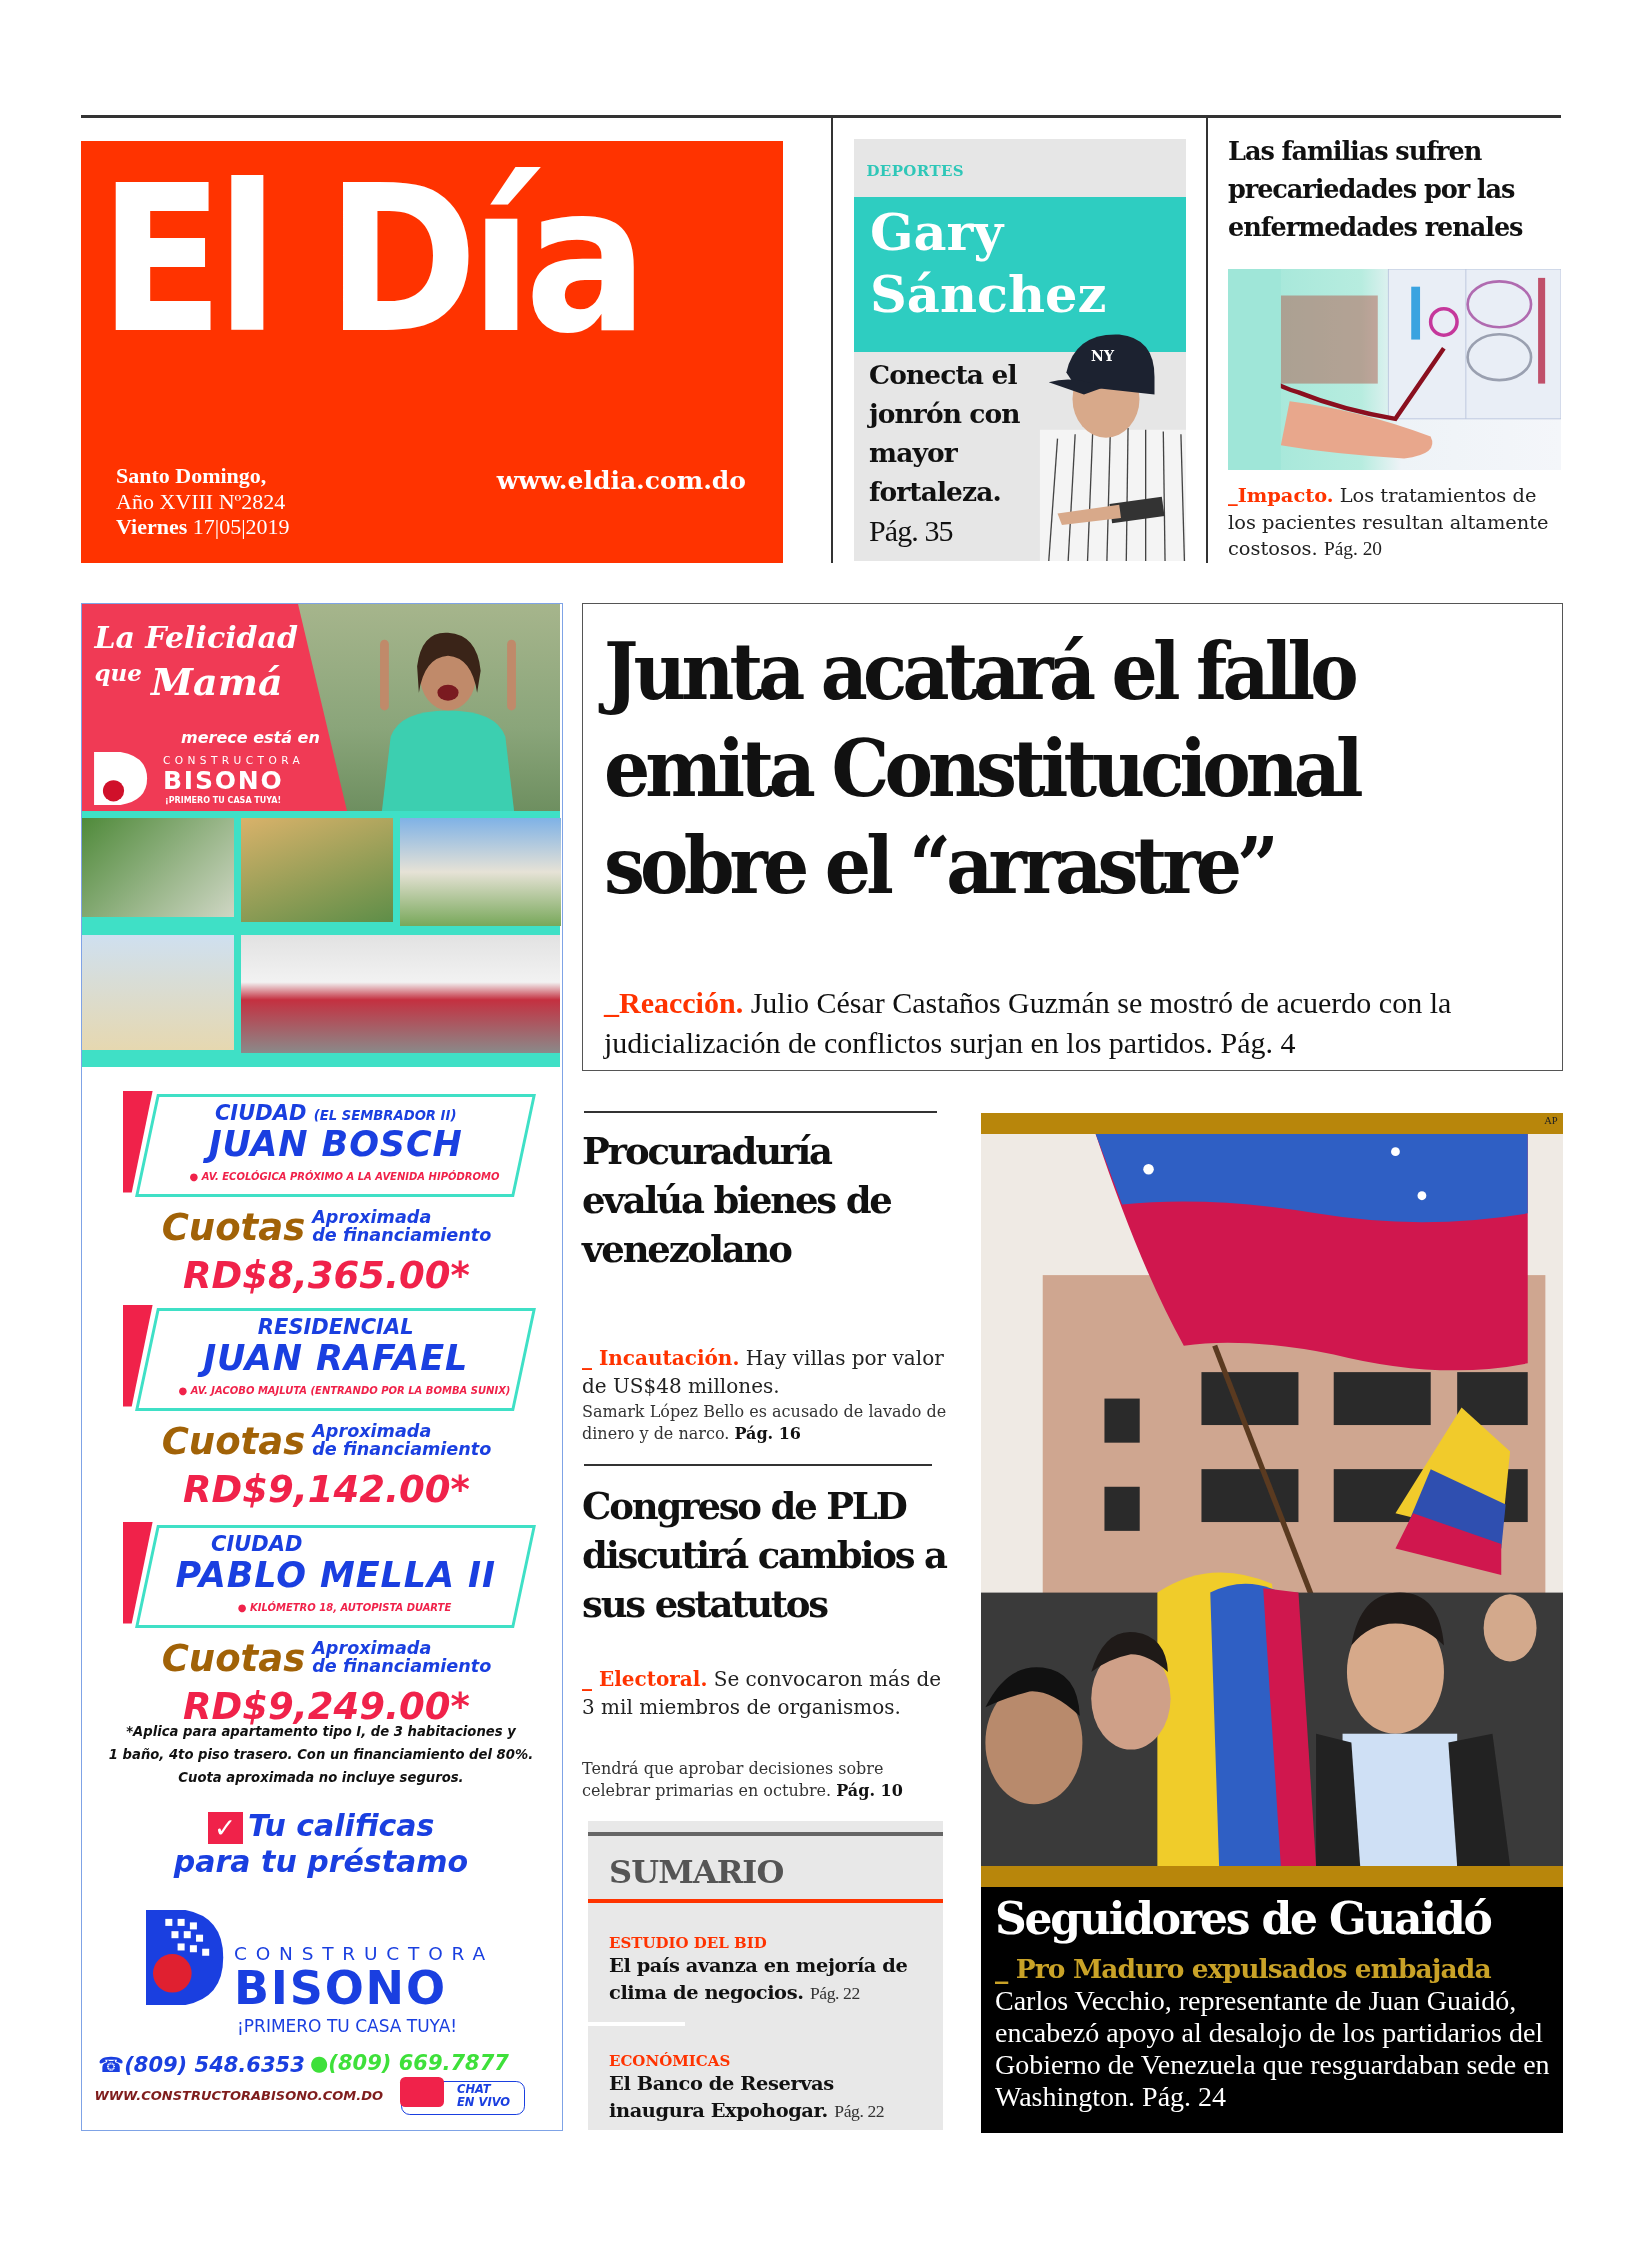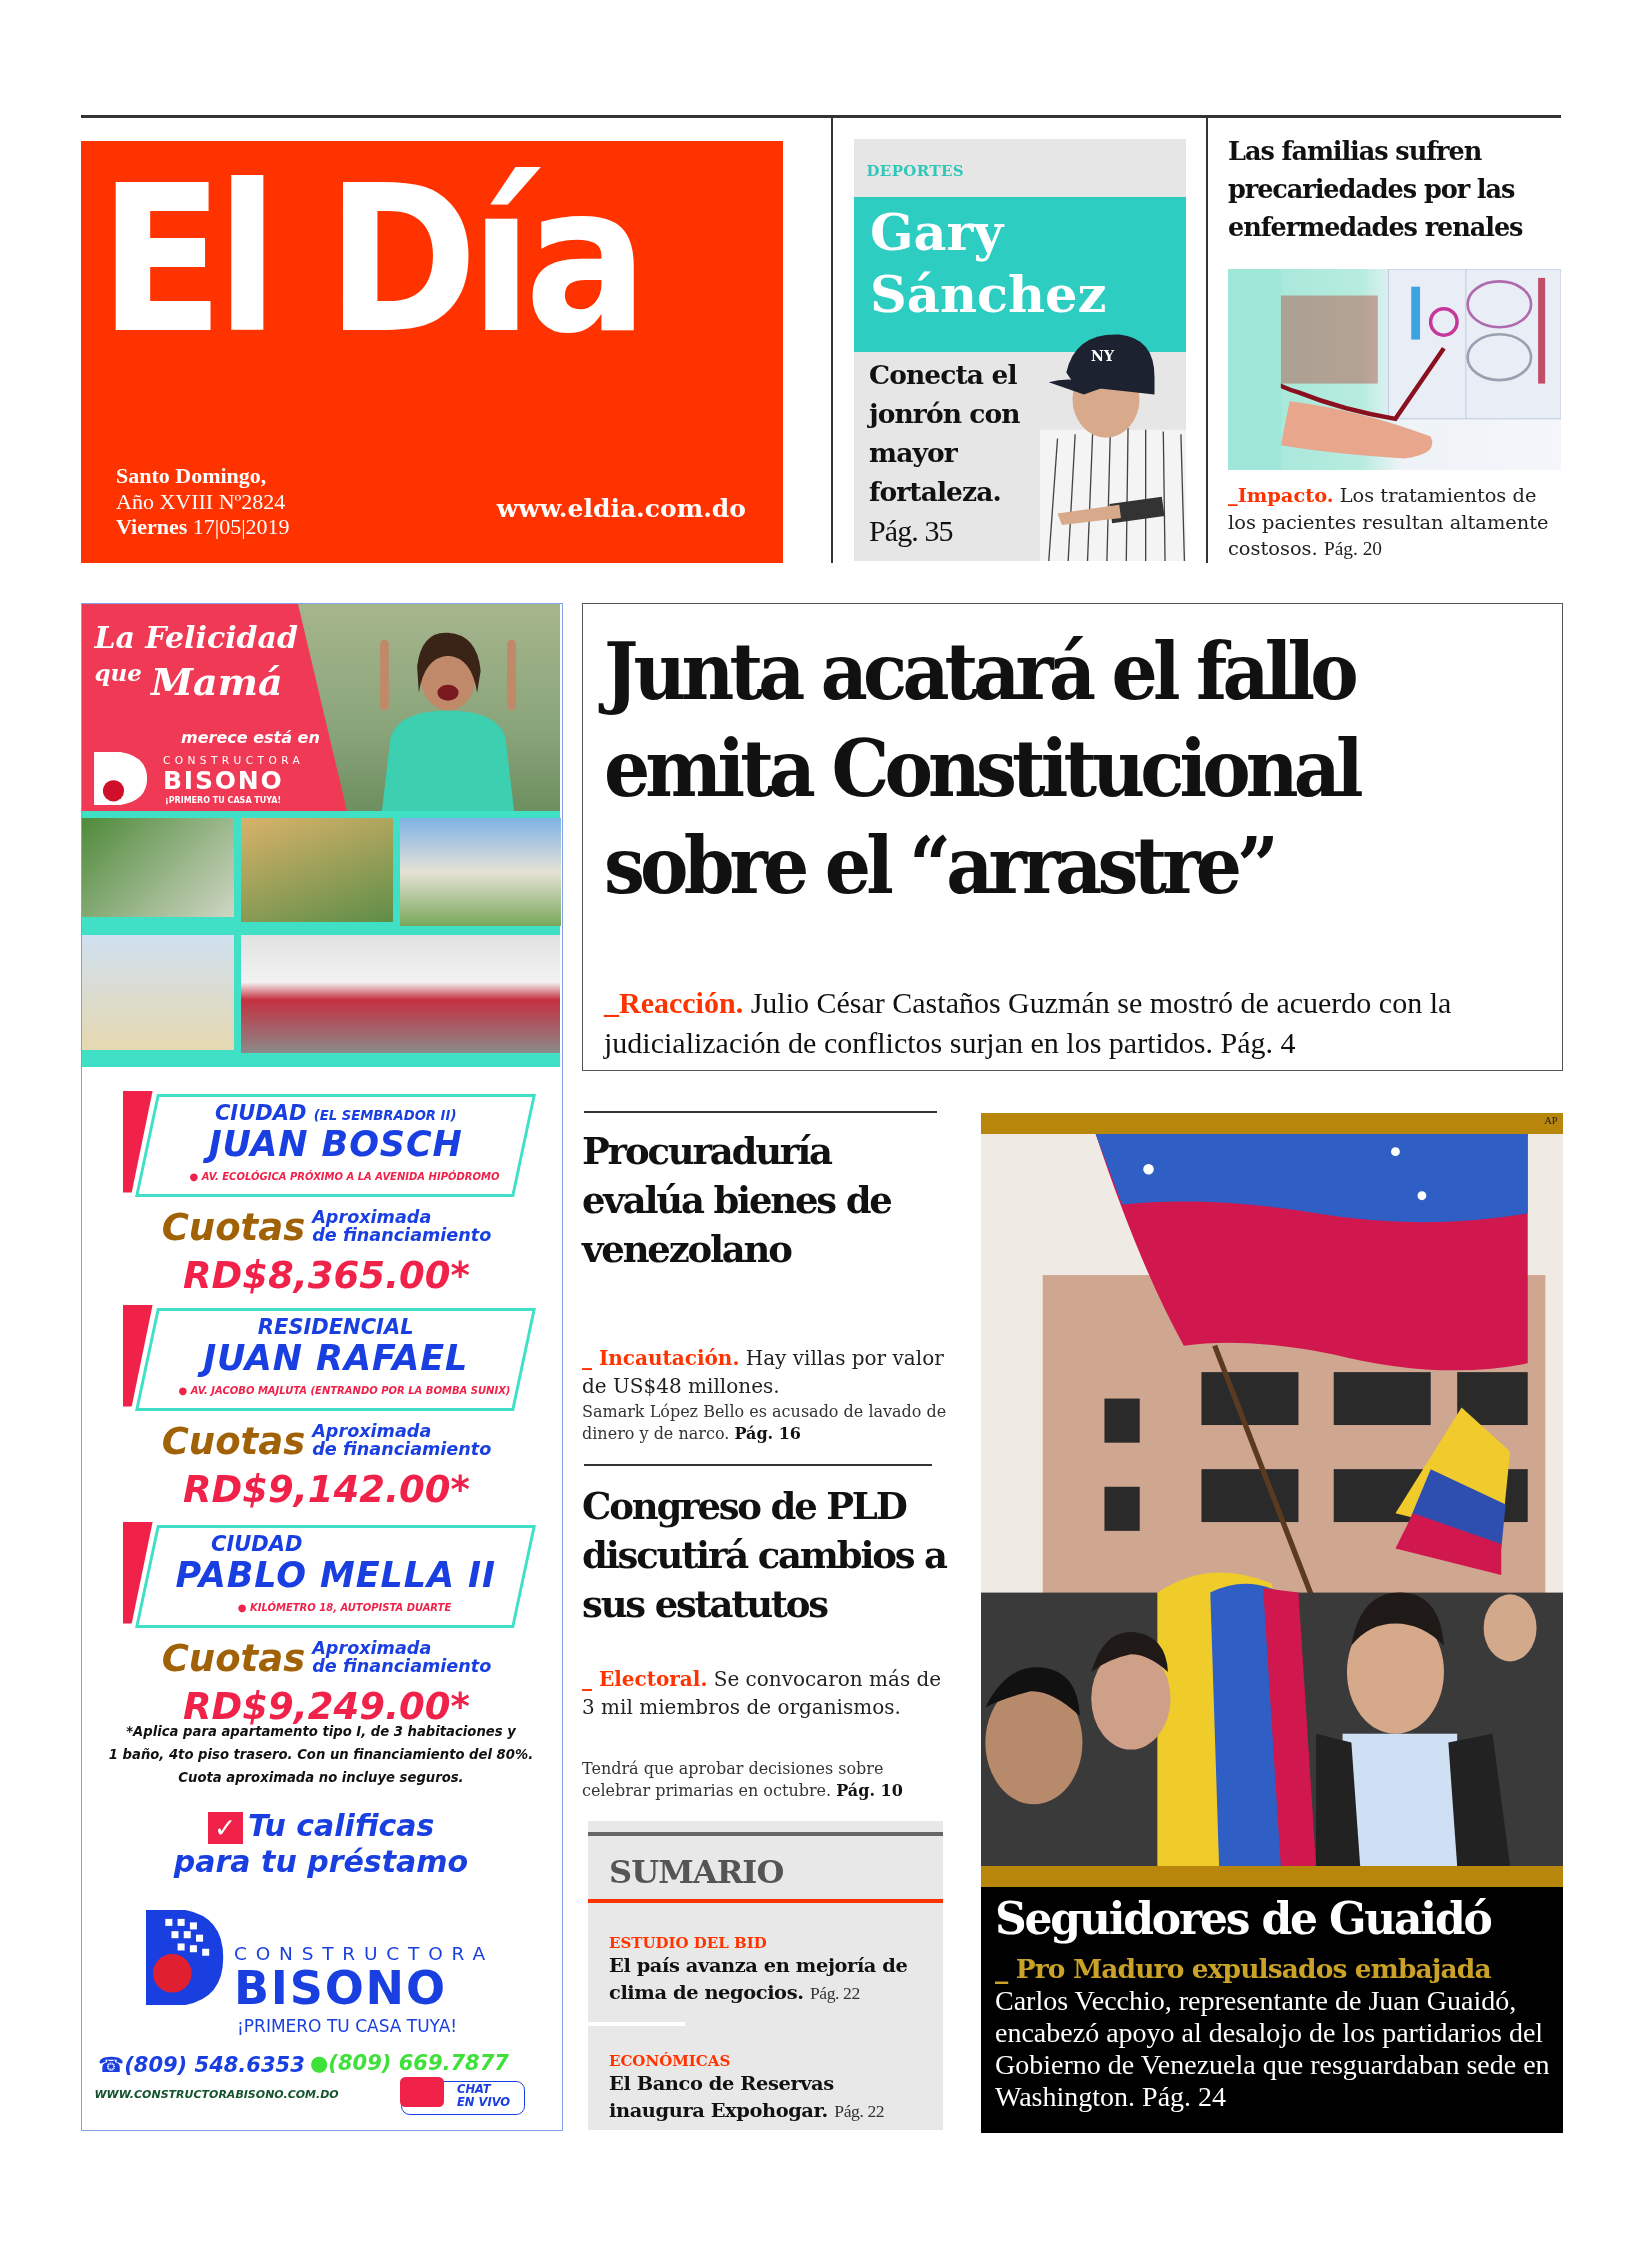--- a/index.html
+++ b/index.html
@@ -9,21 +9,21 @@
   
   #top-rule { left:81px; top:115px; width:1480px; height:2.6px; background:#333; }
   #vdiv1 { left:831px; top:117px; width:1.8px; height:446px; background:#333; }
   #vdiv2 { left:1206px; top:117px; width:1.8px; height:446px; background:#333; }
 
   
   #masthead { left:81px; top:141px; width:702px; height:422px; background:#ff3300; color:#fff; }
   #logo { position:absolute; left:17.6px; top:17.6px; font-family:"DejaVu Sans", sans-serif; font-weight:bold; font-size:203px; letter-spacing:-8.8px; line-height:1; transform:scaleX(0.9); transform-origin:left top; color:#fff; }
   #edition { position:absolute; left:35px; top:322px; font-family:"Liberation Serif", serif; font-size:22px; line-height:25.6px; color:#fff; }
   #edition b { font-weight:bold; }
-  #website { position:absolute; right:37px; top:325px; font-family:"DejaVu Serif", serif; font-weight:bold; font-size:25px; color:#fff;margin-top:28px; }
+  #website { position:absolute; right:37px; top:325px; font-family:"DejaVu Serif", serif; font-weight:bold; font-size:25px; color:#fff; }
 
   
   #deportes { left:854px; top:139px; width:332px; height:422px; background:#e6e6e6; overflow:hidden; }
   #dep-label { position:absolute; left:12.4px; top:23px; font-family:"DejaVu Serif", serif; font-weight:bold; font-size:15px; color:#2fc7b8; letter-spacing:0.4px; }
   #dep-band { position:absolute; left:0; top:58px; width:332px; height:155px; background:#2ecdc1; }
   #dep-name { position:absolute; left:16px; top:62px; font-family:"DejaVu Serif", serif; font-weight:bold; font-size:51px; line-height:62px; color:#fff; z-index:2; }
   #dep-head { position:absolute; left:15px; top:216px; width:168px; font-family:"DejaVu Serif", serif; font-weight:bold; font-size:26.5px; line-height:39px; color:#111; z-index:3; letter-spacing:-0.9px; }
   #dep-page { font-family:"Liberation Serif", serif; font-weight:normal; font-size:30px; display:block; }
   #player { position:absolute; left:168px; top:185px; width:168px; height:238px; z-index:2; }
 
@@ -61,21 +61,21 @@
   .proj-price { text-align:center; font-family:"DejaVu Sans", sans-serif; font-style:italic; font-weight:bold; font-size:37px; color:#f0224a; line-height:41px; }
   #ad-disclaimer { position:absolute; left:0; top:1116px; width:478px; text-align:center; font-family:"DejaVu Sans", sans-serif; font-style:italic; font-weight:bold; font-size:13.2px; line-height:23px; color:#111; }
   #ad-califica { position:absolute; left:0; top:1204px; width:478px; text-align:center; font-family:"DejaVu Sans", sans-serif; font-style:italic; font-weight:bold; font-size:30px; line-height:35px; color:#1a3fe0; }
   #ad-check { display:inline-block; width:35px; height:32px; background:#f0224a; color:#fff; font-size:26.5px; line-height:32px; text-align:center; vertical-align:middle; margin-right:5.3px; font-style:normal; }
   #ad-logo { position:absolute; left:64px; top:1306px; width:79px; height:95px; }
   #ad-brand1 { position:absolute; left:152px; top:1339px; font-family:"DejaVu Sans", sans-serif; font-size:18.5px; letter-spacing:8.8px; color:#1a3fe0; }
   #ad-brand2 { position:absolute; left:152px; top:1357px; font-family:"DejaVu Sans", sans-serif; font-weight:bold; font-size:46px; letter-spacing:1.8px; color:#1a3fe0; }
   #ad-brand3 { position:absolute; left:155px; top:1412px; font-family:"DejaVu Sans", sans-serif; font-size:17px; color:#1a3fe0; }
   #ad-phone1 { position:absolute; left:16px; top:1449px; font-family:"DejaVu Sans", sans-serif; font-style:italic; font-weight:bold; font-size:21px; color:#1a3fe0; }
   #ad-phone2 { position:absolute; left:228px; top:1447px; font-family:"DejaVu Sans", sans-serif; font-style:italic; font-weight:bold; font-size:21px; color:#3ee03a; }
-  #ad-web { position:absolute; left:12.4px; top:1484px; font-family:"DejaVu Sans", sans-serif; font-style:italic; font-weight:bold; font-size:11px; color:#14532d; }
+  #ad-web { position:absolute; left:12.4px; top:1484px; font-family:"DejaVu Sans", sans-serif; font-style:italic; font-weight:bold; font-size:13px; color:#7f1d1d; }
   #ad-chat { position:absolute; left:319px; top:1477px; width:122px; height:32px; border:1.8px solid #1a3fe0; border-radius:8.8px; }
   #ad-chat-bubble { position:absolute; left:-1.8px; top:-5.3px; width:44px; height:30px; background:#f0224a; border-radius:5.3px; }
   #ad-chat-text { position:absolute; left:55px; top:0.9px; font-family:"DejaVu Sans", sans-serif; font-style:italic; font-weight:bold; font-size:11.5px; line-height:13.2px; color:#1a3fe0; }
 
   
   #lead { left:582px; top:603px; width:981px; height:468px; border:1.8px solid #555; background:#fff; }
   #lead-title { position:absolute; left:21px; top:19.4px; width:944px; font-family:"DejaVu Serif", serif; font-weight:bold; font-size:79px; line-height:97px; letter-spacing:-5.3px; color:#111; transform:scaleX(0.92); transform-origin:left top; }
   #lead-deck { position:absolute; left:21px; top:379px; width:944px; font-family:"Liberation Serif", serif; font-size:30px; line-height:40px; color:#111; }
 
   

